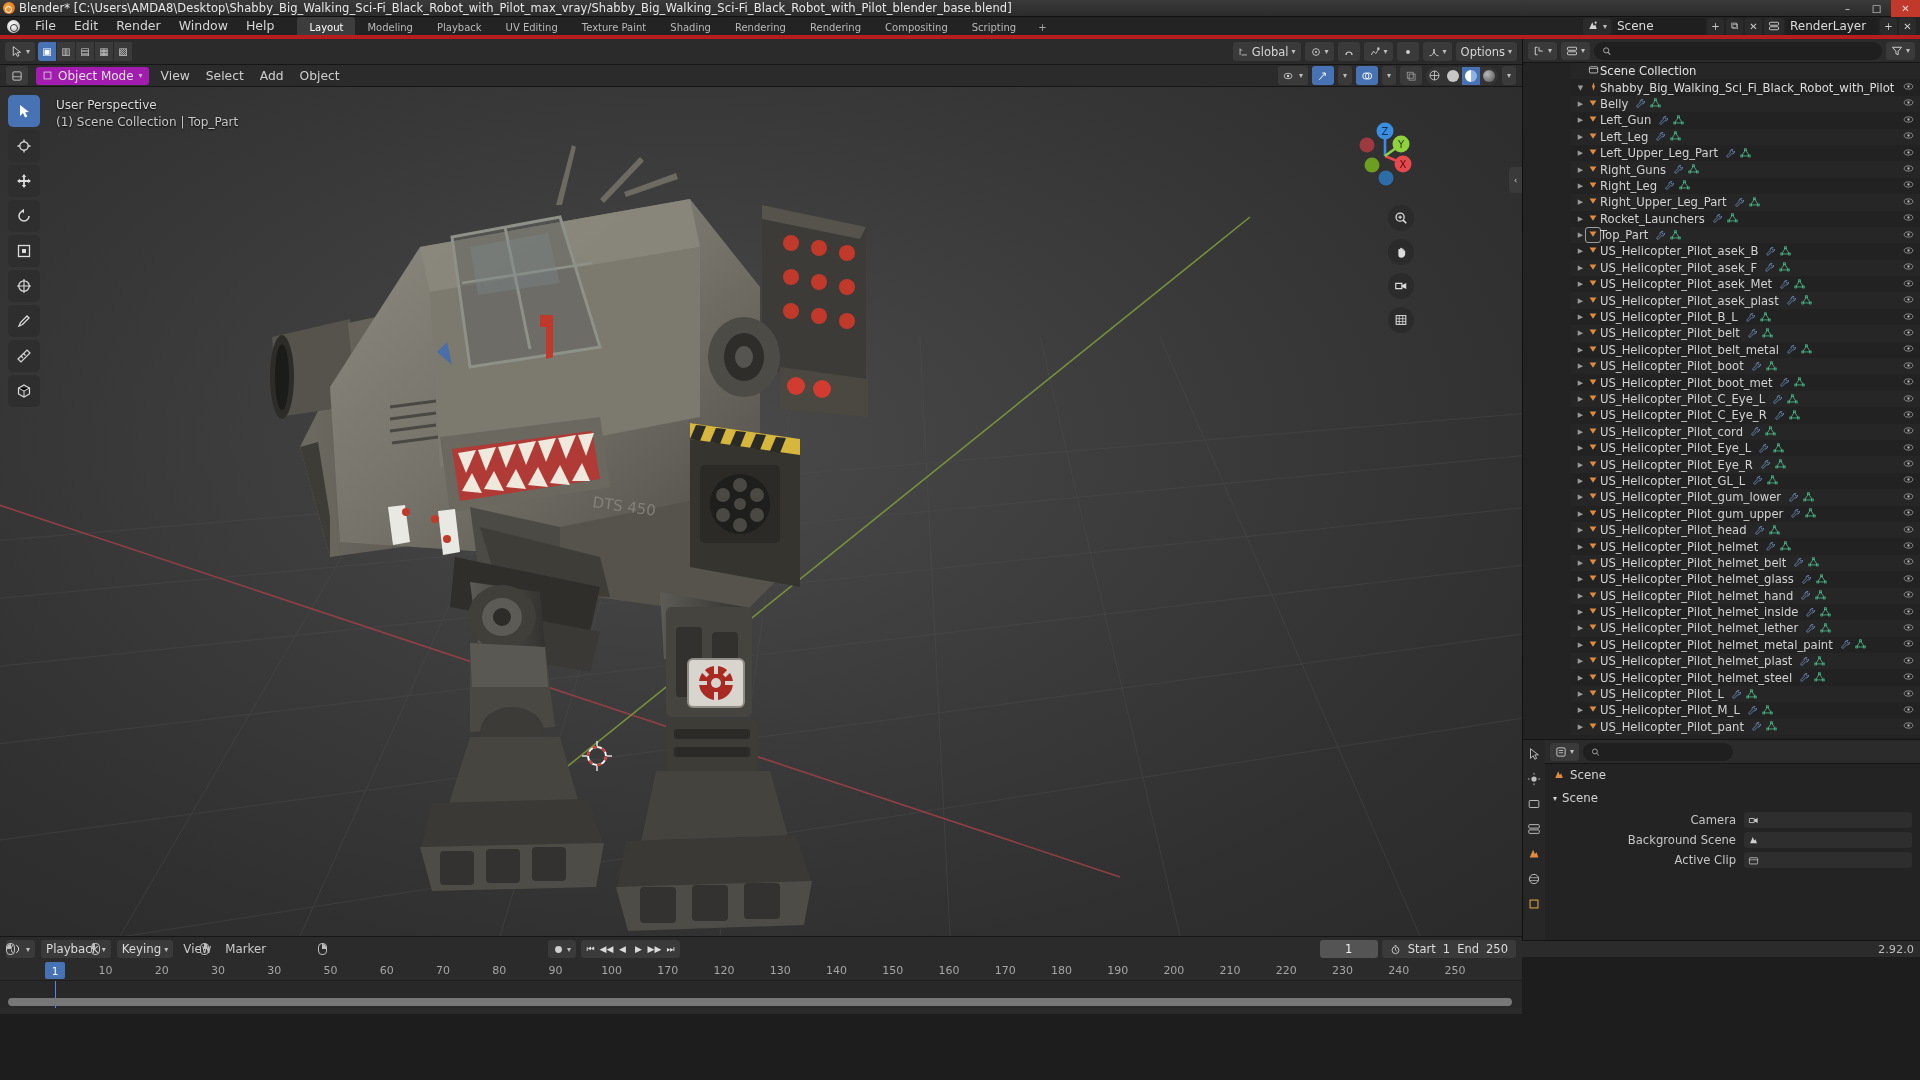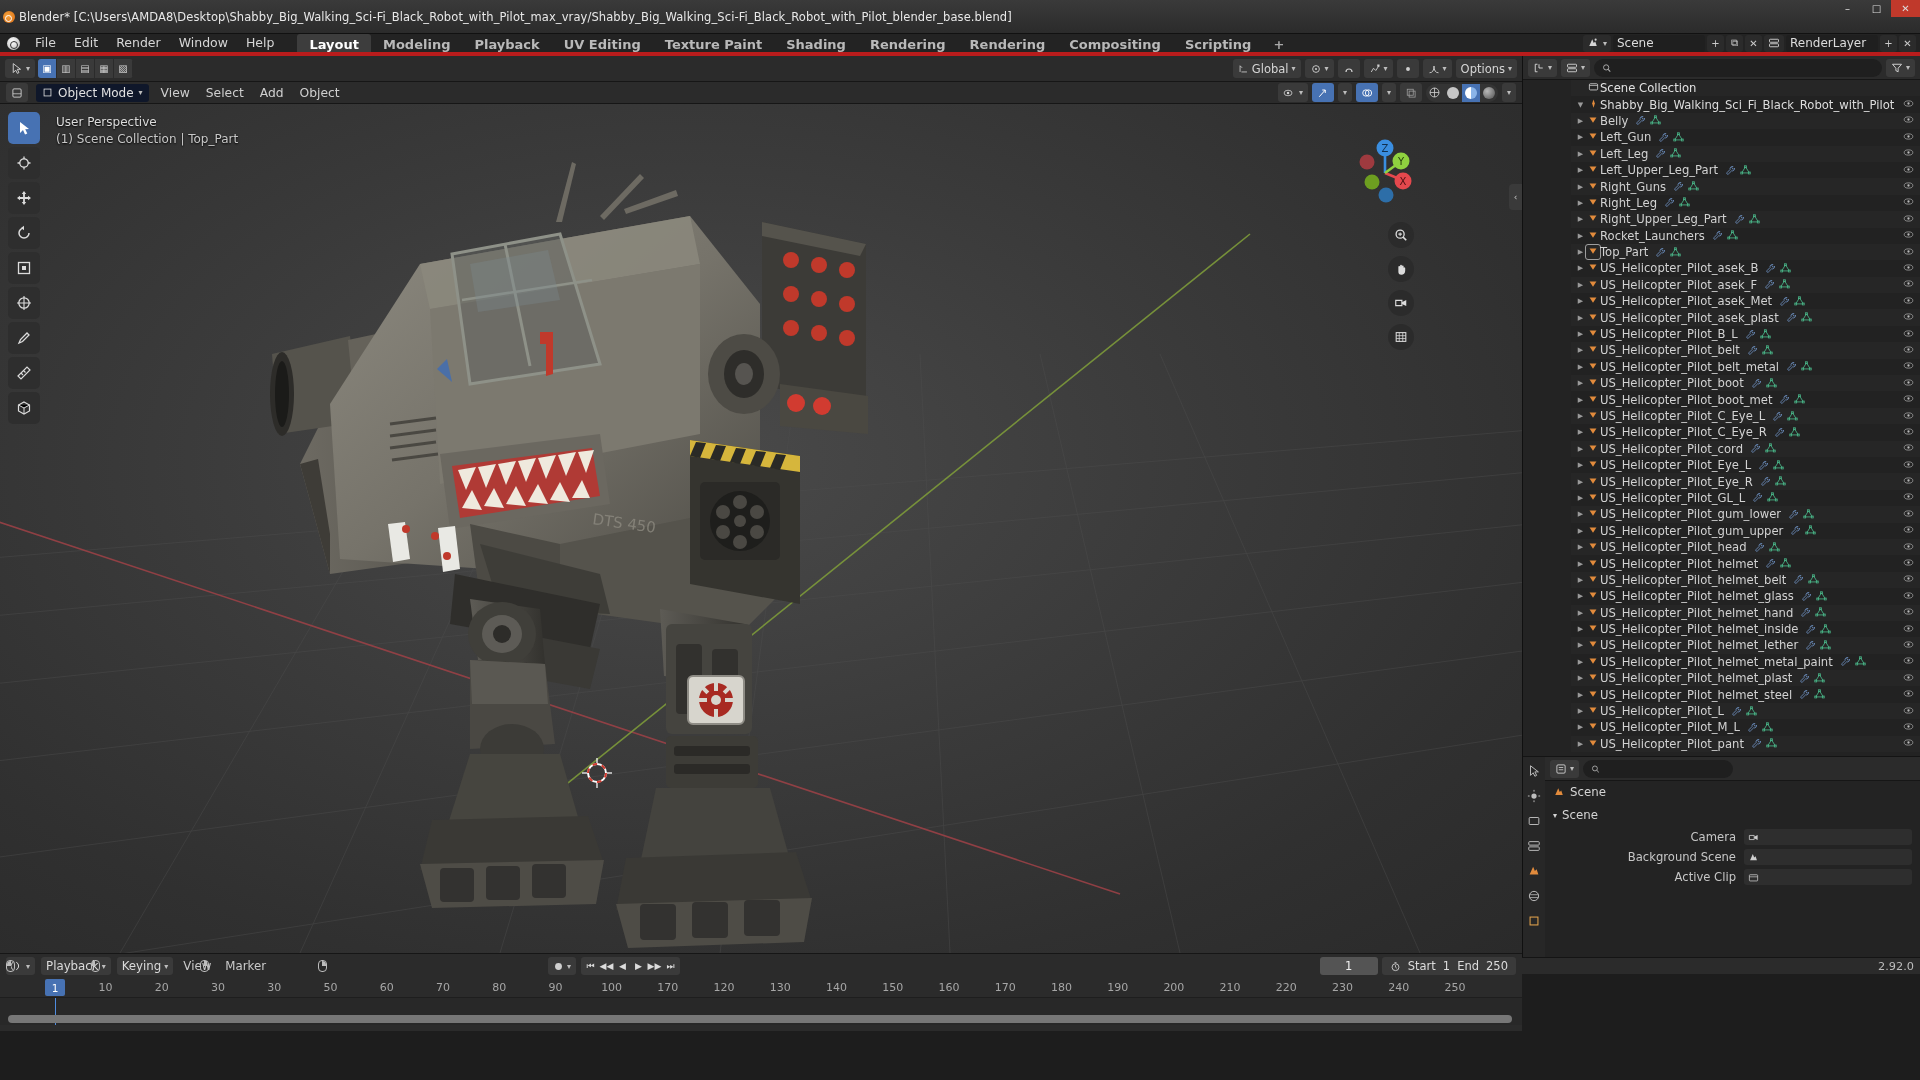--- a/index.html
+++ b/index.html
@@ -1,21 +1,21 @@
 <!DOCTYPE html>
 <html><head>
 <meta charset="utf-8">
 <style>
   * { box-sizing: border-box; margin:0; padding:0; }
   html,body { width:1920px; height:1080px; overflow:hidden; background:#1d1d1d;
     font-family:"DejaVu Sans","Liberation Sans",sans-serif; }
   body { font-size:13px; color:#e6e6e6; }
 
   
-  #titlebar { height:34px; width:1920px; background:linear-gradient(#3a3a3a,#2b2b2b);
+  #titlebar { height:17px; width:1920px; background:linear-gradient(#3a3a3a,#2b2b2b);
     display:flex; align-items:center; border-bottom:1px solid #111; position:relative; }
   #titlebar .blender-logo { width:12px; height:12px; margin:0 4px 0 3px; border-radius:50%;
     background:radial-gradient(circle at 40% 40%,#f5a33c,#d96a12); position:relative; flex:0 0 auto;}
   #titlebar .blender-logo:after{content:"";position:absolute;left:2px;top:4px;width:5px;height:5px;
     border-radius:50%;border:1.5px solid #fff;}
   #titlebar .ttl { font-size:11.5px; color:#e8e8e8; white-space:nowrap; overflow:hidden; letter-spacing:.1px;}
   #winbtns { position:absolute; right:0; top:0; height:17px; display:flex; }
   #winbtns div { width:29px; height:17px; display:flex; align-items:center; justify-content:center;
     font-size:10px; color:#ddd; }
   #winbtns div.close { background:#c0392b; }
@@ -24,21 +24,21 @@
   #topbar { height:22px; background:#232323; display:flex; align-items:stretch; position:relative;
     border-bottom:4px solid #b91c1c; }
   .tb-logo { width:26px; display:flex; align-items:center; justify-content:center; }
   .tb-logo .g { width:13px;height:13px;border-radius:50%;
     background:radial-gradient(circle at 40% 35%,#fff,#cfcfcf 60%,#9a9a9a); position:relative;}
   .tb-logo .g:after{content:"";position:absolute;left:3px;top:4px;width:6px;height:6px;border-radius:50%;
     border:1.5px solid #333;}
   .menu { display:flex; align-items:center; }
   .menu span { padding:0 9px; line-height:22px; font-size:12.5px; color:#d6d6d6; }
   .wstabs { display:flex; align-items:stretch; margin-left:14px; }
-  .wstab { padding:0 12px; line-height:22px; font-size:13px; color:#b9b9b9; position:relative;font-weight:bold;}
+  .wstab { padding:0 12px; line-height:22px; font-size:10px; color:#b9b9b9; position:relative;}
   .wstab.active { background:#3d3d3d; color:#fff; border-radius:3px 3px 0 0; }
   .wstab.plus { color:#a8a8a8; padding:0 10px; }
   .tb-right { margin-left:auto; display:flex; align-items:center; padding-right:4px; gap:2px;}
   .sc-field { display:flex; align-items:center; height:17px; background:#2b2b2b; border-radius:3px;
      padding:0 4px; gap:4px; font-size:12px; color:#dcdcdc; }
   .sc-field.name { background:#1f1f1f; min-width:92px; }
   .mini-btn{ width:17px;height:17px;background:#2b2b2b;border-radius:3px;display:flex;
      align-items:center;justify-content:center;font-size:10px;color:#ccc;}
 
   
@@ -54,21 +54,21 @@
      padding:0 5px; gap:3px; font-size:11.5px; color:#d5d5d5; }
   .chev { font-size:8px; color:#bdbdbd; }
   .sel-group { display:flex; background:#3a3a3a; border-radius:3px; overflow:hidden; }
   .sel-group i { width:19px;height:19px;display:flex;align-items:center;justify-content:center;
      font-style:normal; font-size:10px; color:#cfcfcf; border-right:1px solid #2b2b2b;}
   .sel-group i.on { background:#4772b3; color:#fff; }
 
   
   #vp-header2 { height:22px; background:#2b2b2b; display:flex; align-items:center; gap:8px;
      padding:0 6px; border-bottom:1px solid #161616;}
-  .mode-box { display:flex; align-items:center; gap:5px; background:#0f172a; border-radius:3px;
+  .mode-box { display:flex; align-items:center; gap:5px; background:#a21caf; border-radius:3px;
      height:18px; padding:0 6px; font-size:12px; color:#e0e0e0; }
   .vp-menu { font-size:12.3px; color:#cfcfcf; padding:0 4px; }
   .vp-right-icons { margin-left:auto; display:flex; align-items:center; gap:4px; }
   .shade-group { display:flex; background:#343434; border-radius:9px; overflow:hidden; }
   .shade-group i { width:18px;height:18px;display:flex;align-items:center;justify-content:center;
      font-style:normal;}
   .ball { width:12px;height:12px;border-radius:50%; }
 
   
   #viewport { position:relative; width:100%; height:849px; overflow:hidden;

